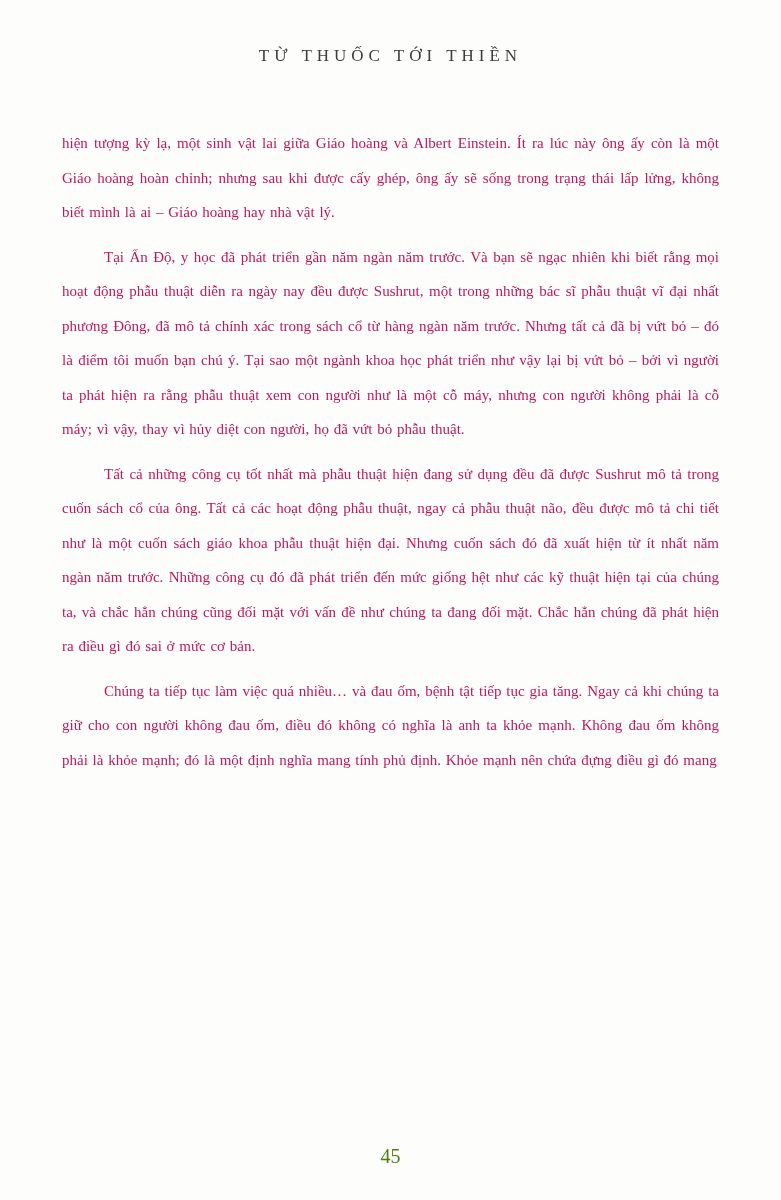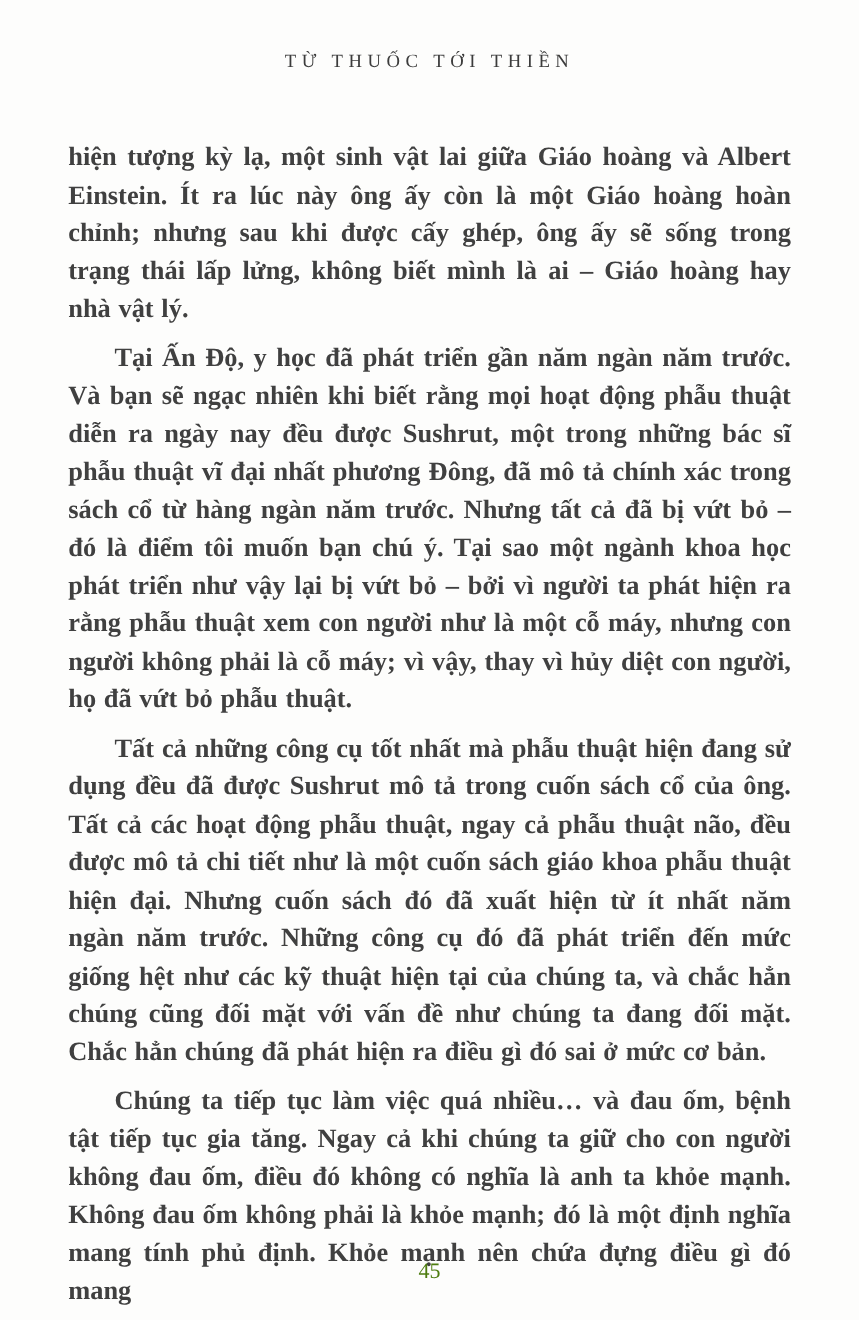--- a/index.html
+++ b/index.html
@@ -26,24 +26,23 @@
     letter-spacing: 5px;
     color: #3c3c3c;
     font-weight: 400;
   }
   .body-text {
     position: absolute;
     top: 126px;
     left: 62px;
     width: 657px;
     text-align: justify;
-    font-size: 24px;
+    font-size: 15px;
     line-height: 34.5px;
-    color: #404040;
-    font-weight: bold;
+    color: #be185d;
   }
   .para {
     margin: 0 0 10px 0;
     text-indent: 42px;
     word-spacing: 1px;
   }
   .para.no-indent {
     text-indent: 0;
   }
   .page-number {

